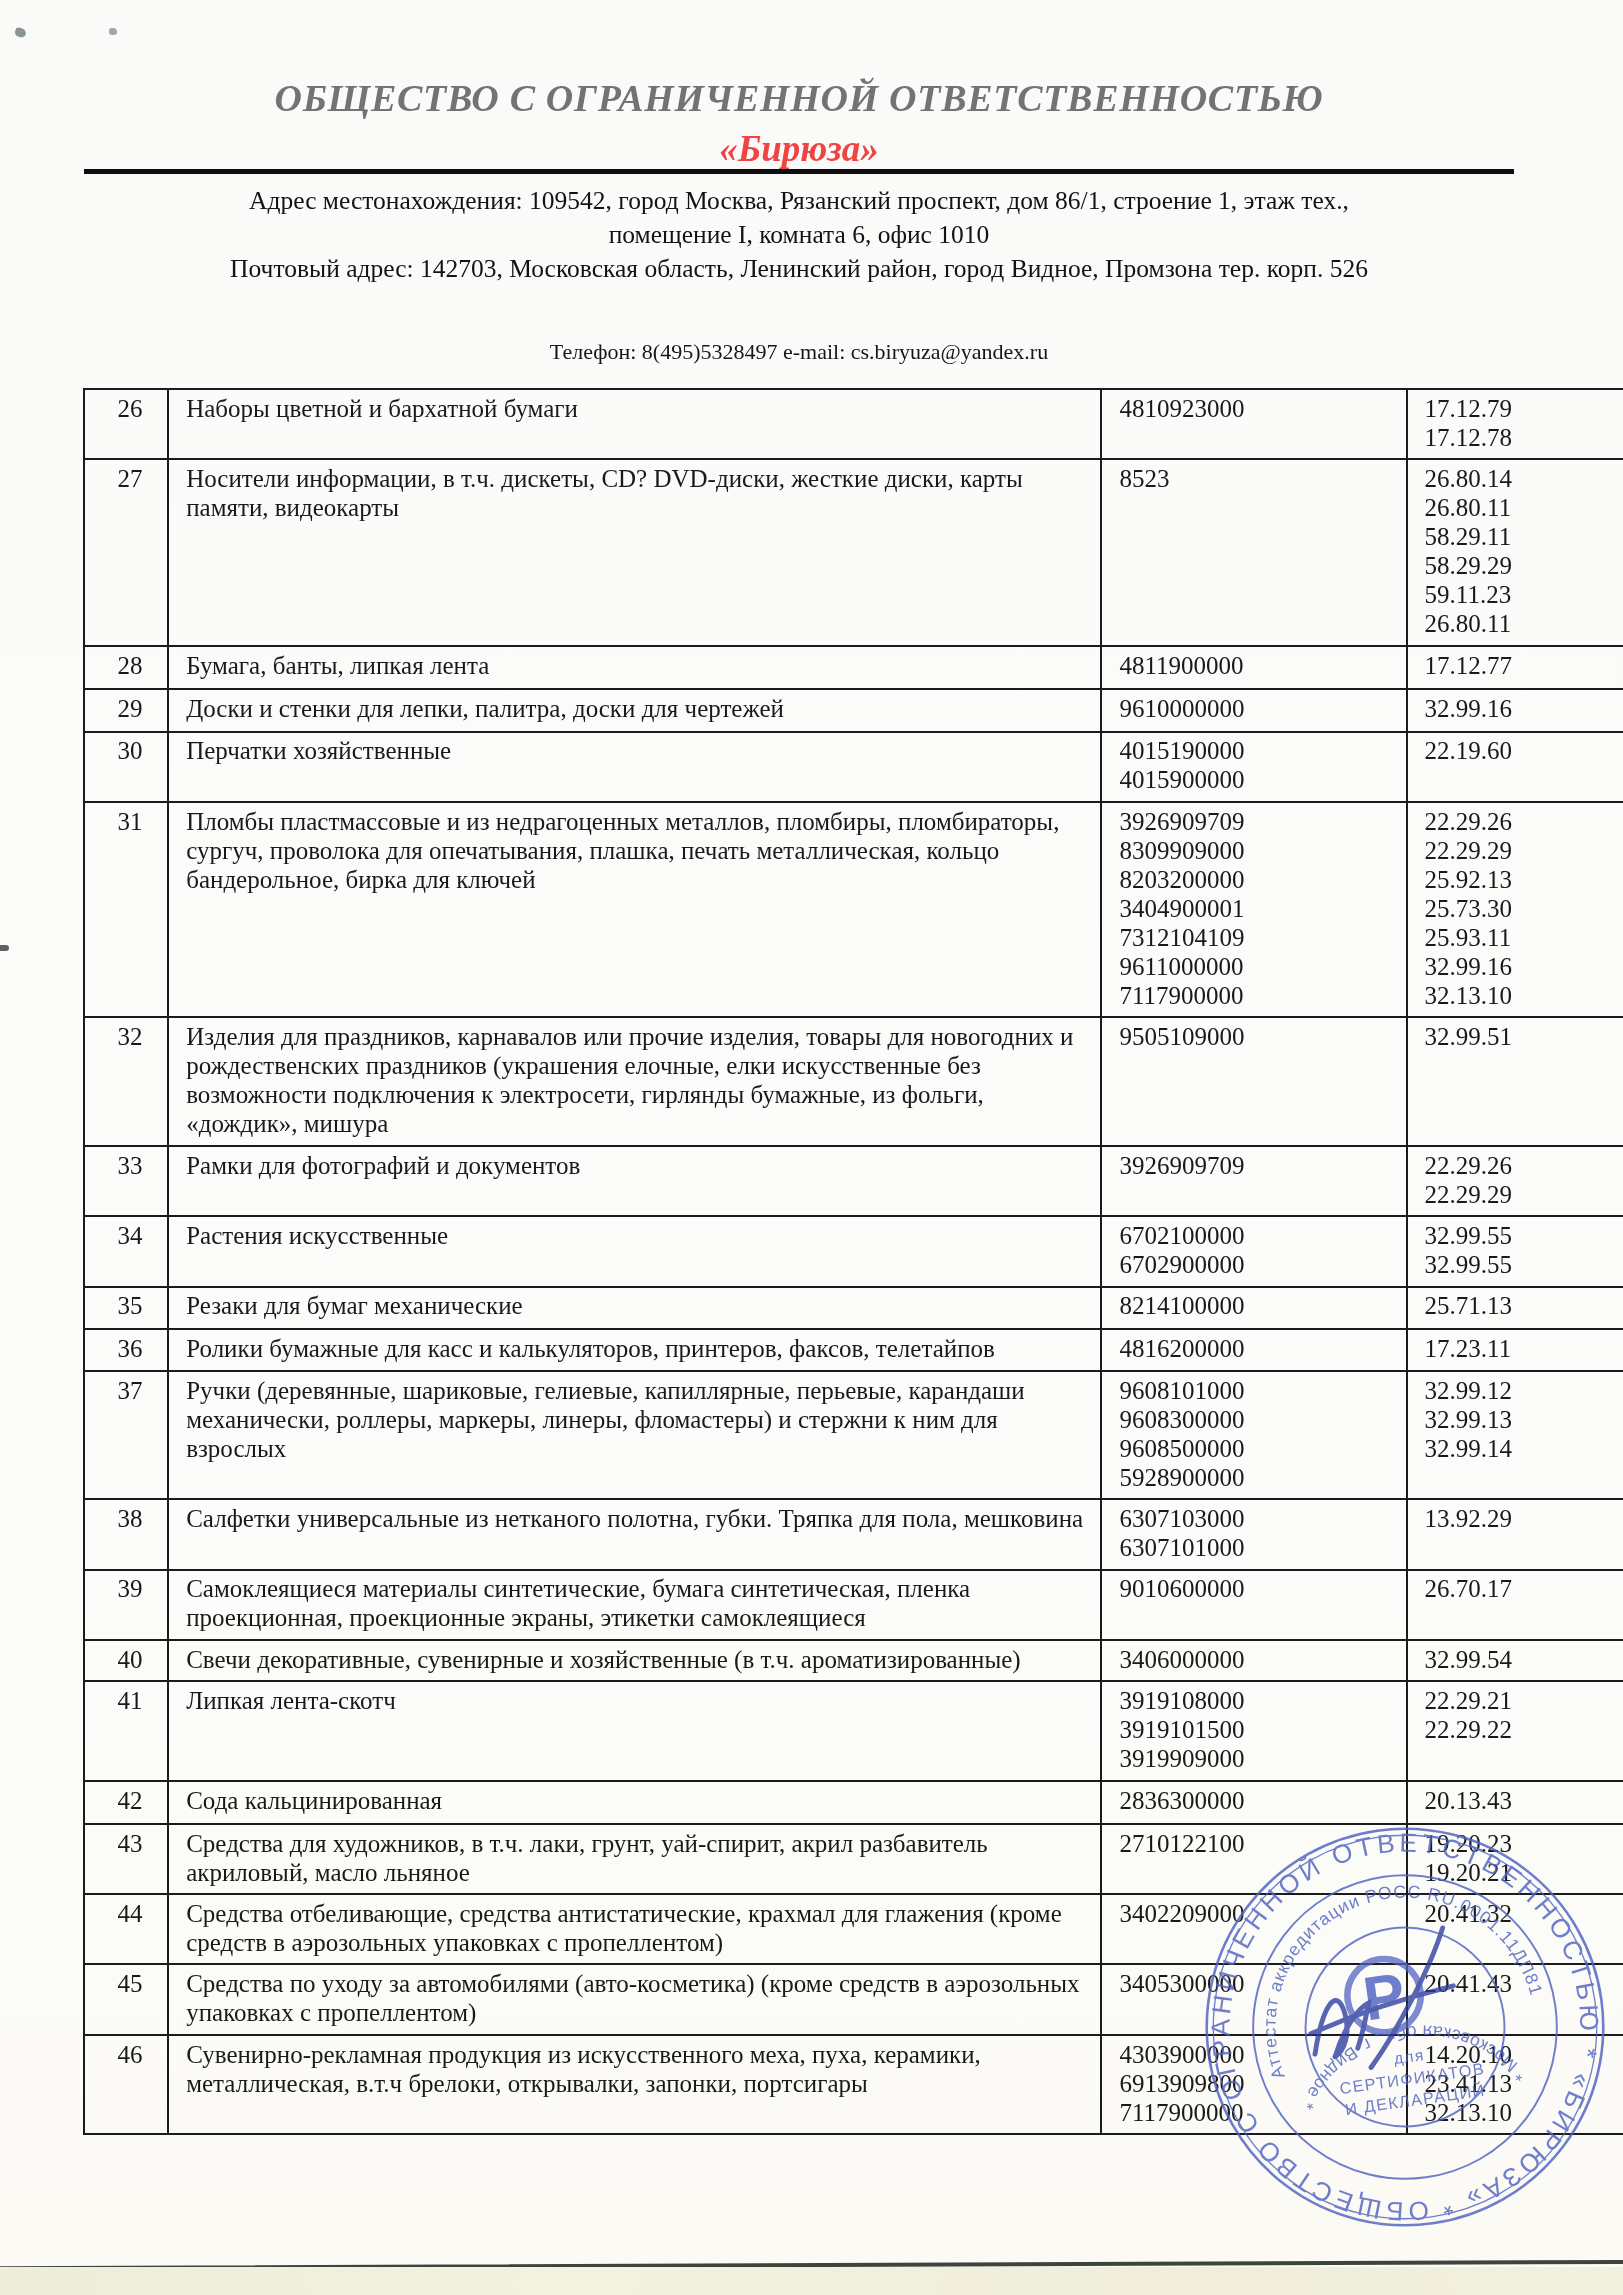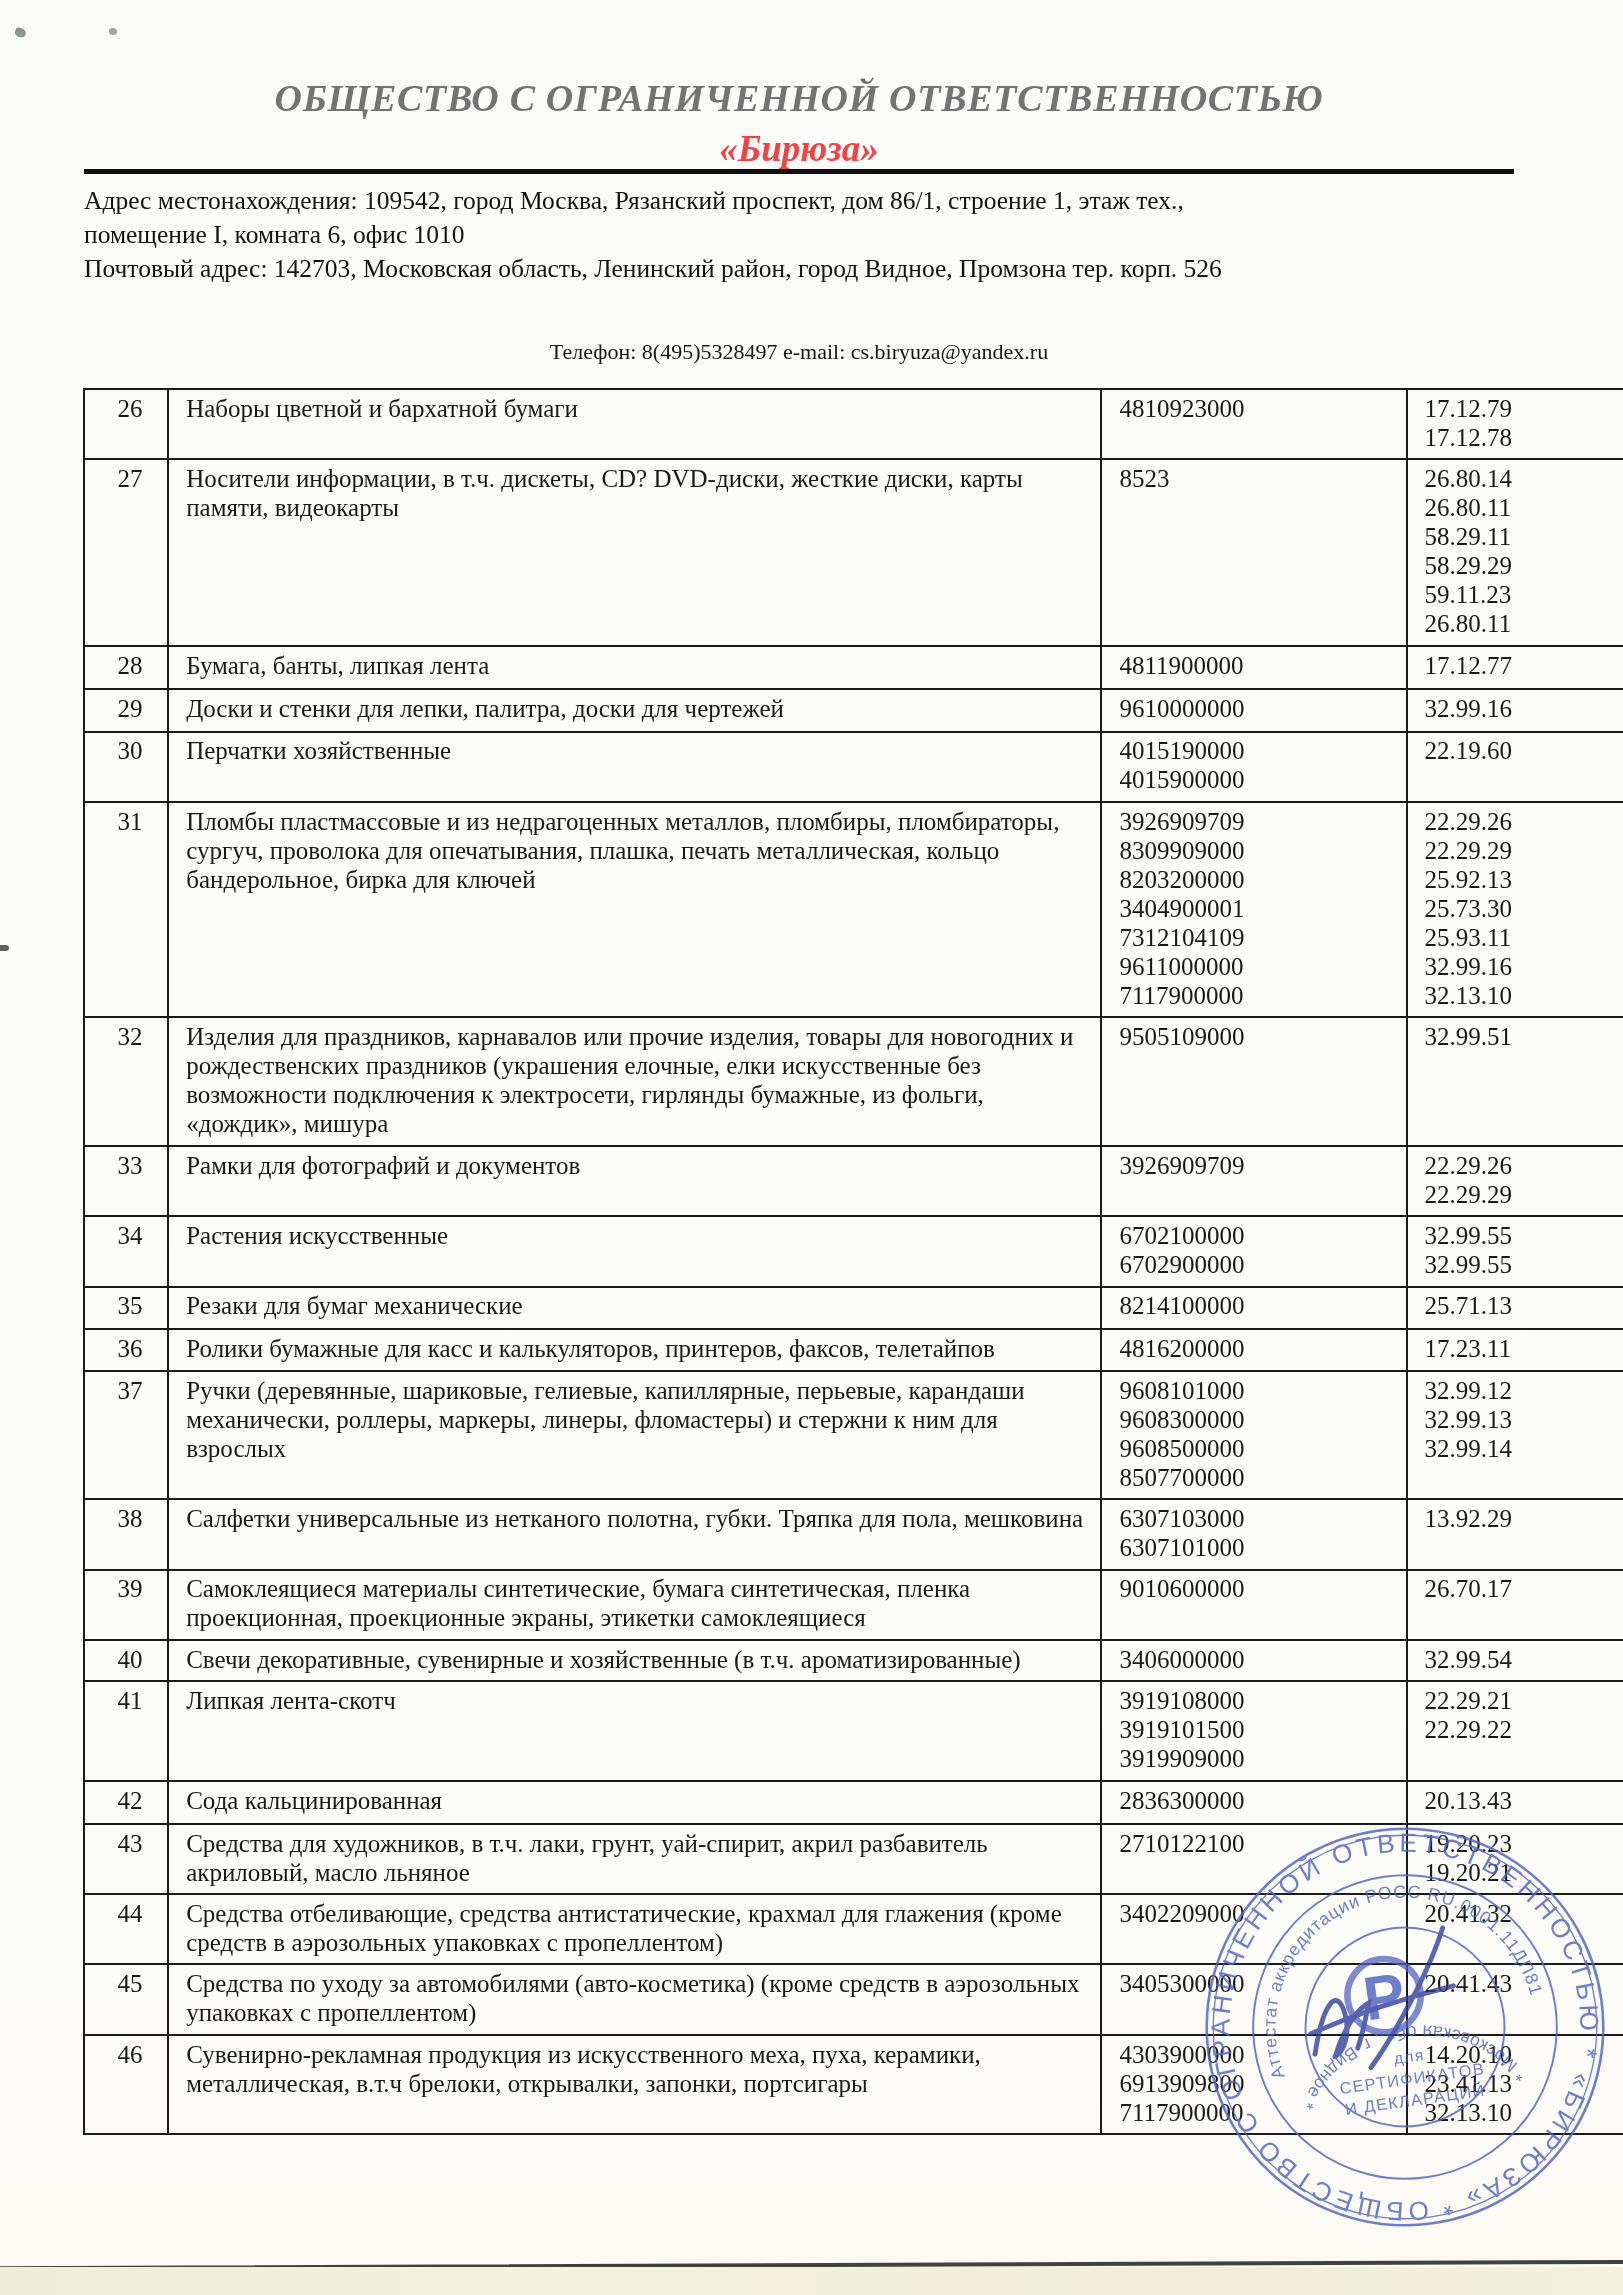--- a/index.html
+++ b/index.html
@@ -19,21 +19,21 @@
   
   .company-name{
     position:absolute;left:84px;top:76px;width:1430px;text-align:center;
     font-size:38px;font-weight:bold;font-style:italic;letter-spacing:0.7px;color:#737373;
   }
   .company-alias{
     position:absolute;left:84px;top:127px;width:1430px;text-align:center;
     font-size:37px;font-weight:bold;font-style:italic;color:#ef4444;
   }
   .head-rule{position:absolute;left:84px;top:169px;width:1430px;height:4.6px;background:#0e0e0e;}
-  .addr{position:absolute;left:84px;width:1430px;font-size:25.5px;color:#131313;}
+  .addr{position:absolute;left:84px;width:1430px;text-align:center;font-size:25.5px;color:#131313;}
   .addr.l1{top:186px;}
   .addr.l2{top:220px;}
   .addr.l3{top:254px;}
   .reg-line{position:absolute;left:84px;top:307px;width:1430px;text-align:center;font-size:26px;}
   .contact-line{position:absolute;left:84px;top:339px;width:1430px;text-align:center;font-size:22px;}
 
   
   table.products{
     position:absolute;left:83px;top:388px;width:1431px;
     border-collapse:collapse;table-layout:fixed;
@@ -219,21 +219,21 @@
             <div>17.23.11</div>
           </td>
         </tr>
         <tr>
           <td class="c-num">37</td>
           <td class="c-desc">Ручки (деревянные, шариковые, гелиевые, капиллярные, перьевые, карандаши механически, роллеры, маркеры, линеры, фломастеры) и стержни к ним для взрослых</td>
           <td class="c-code">
             <div>9608101000</div>
             <div>9608300000</div>
             <div>9608500000</div>
-            <div>8507700000</div>
+            <div>5928900000</div>
           </td>
           <td class="c-cls">
             <div>32.99.12</div>
             <div>32.99.13</div>
             <div>32.99.14</div>
           </td>
         </tr>
         <tr>
           <td class="c-num">38</td>
           <td class="c-desc">Салфетки универсальные из нетканого полотна, губки. Тряпка для пола, мешковина</td>

